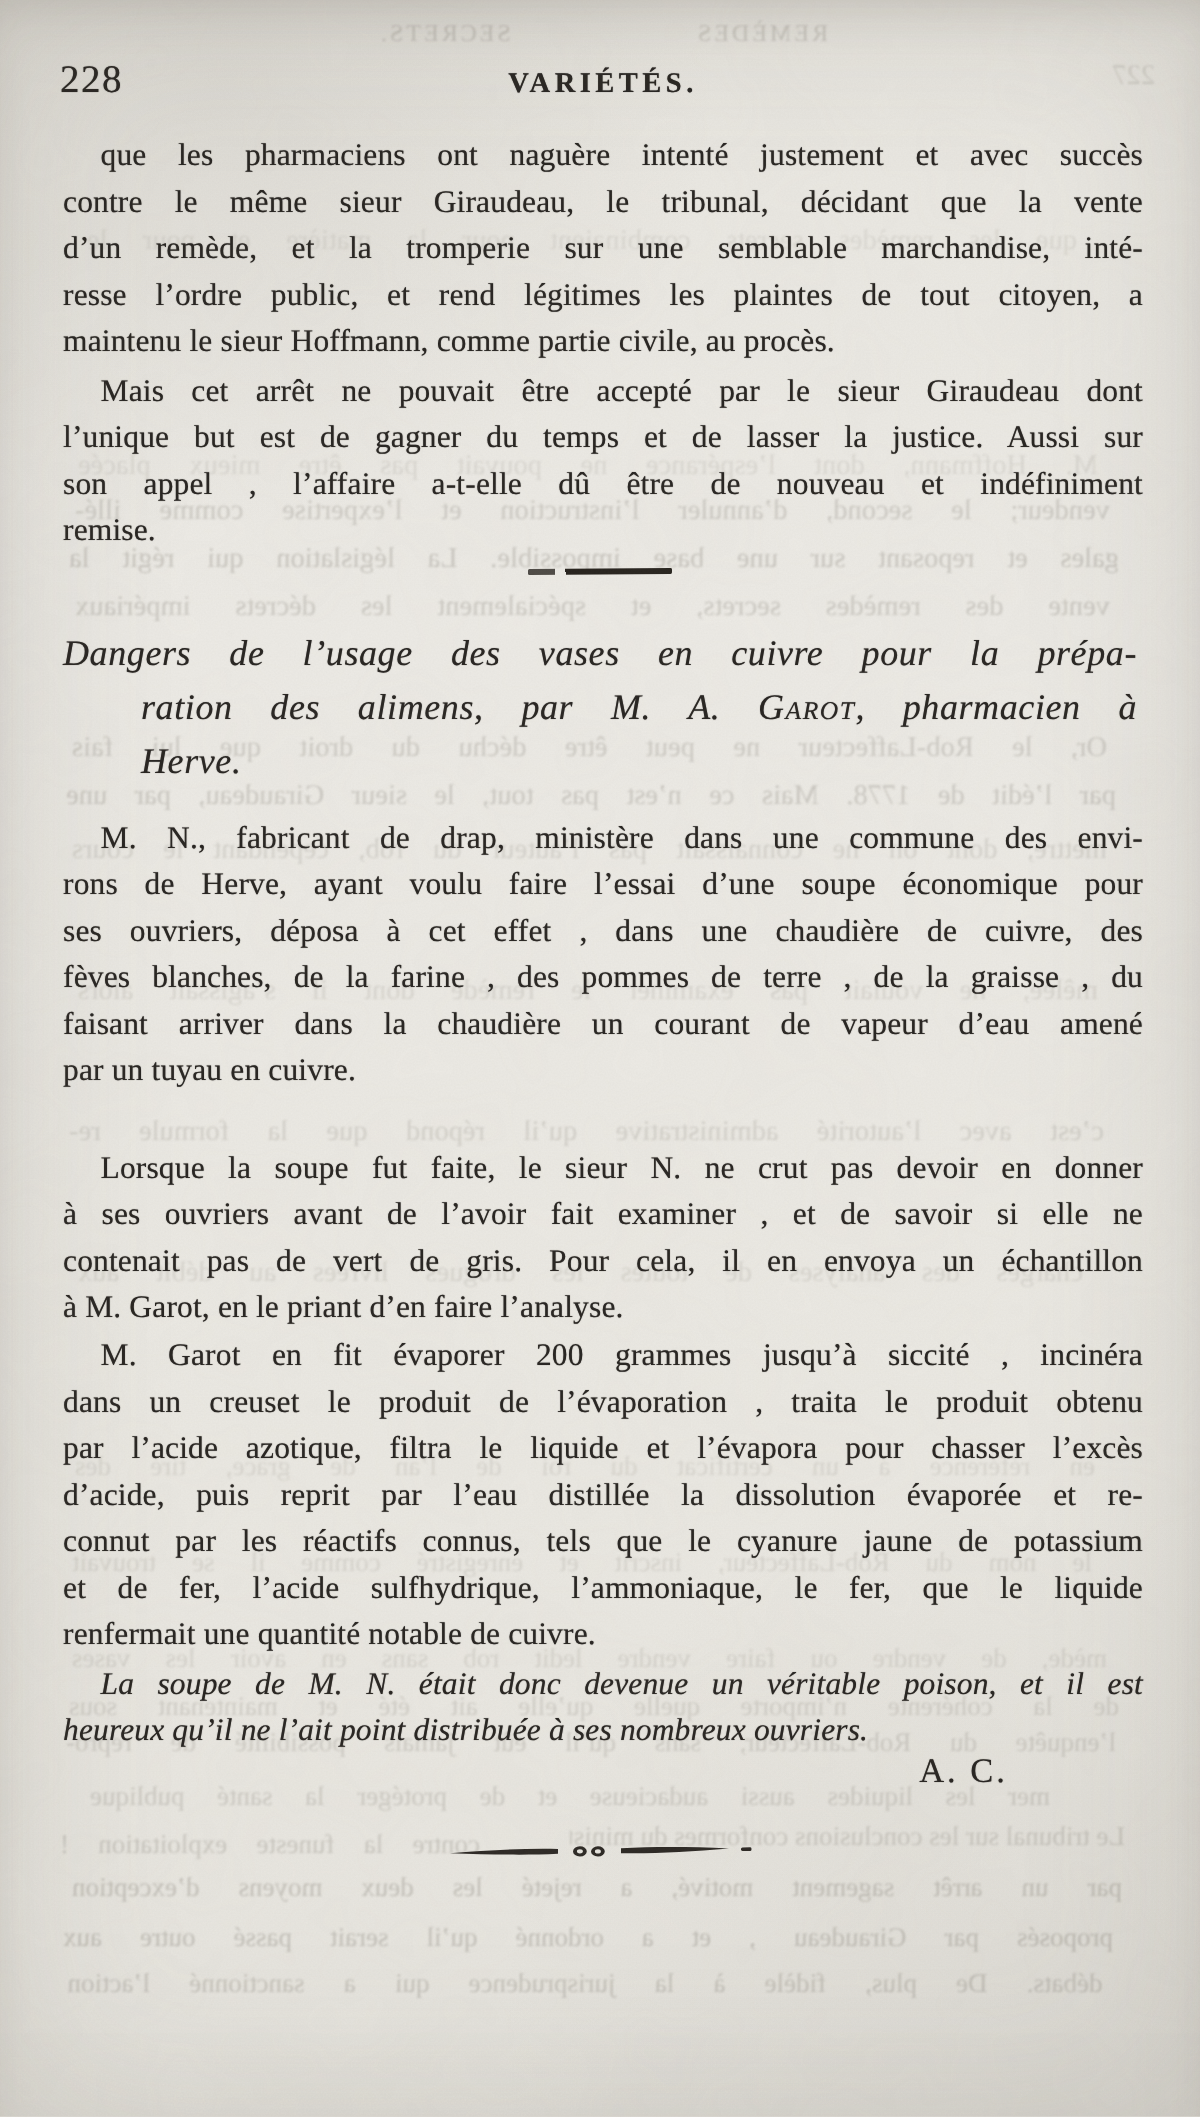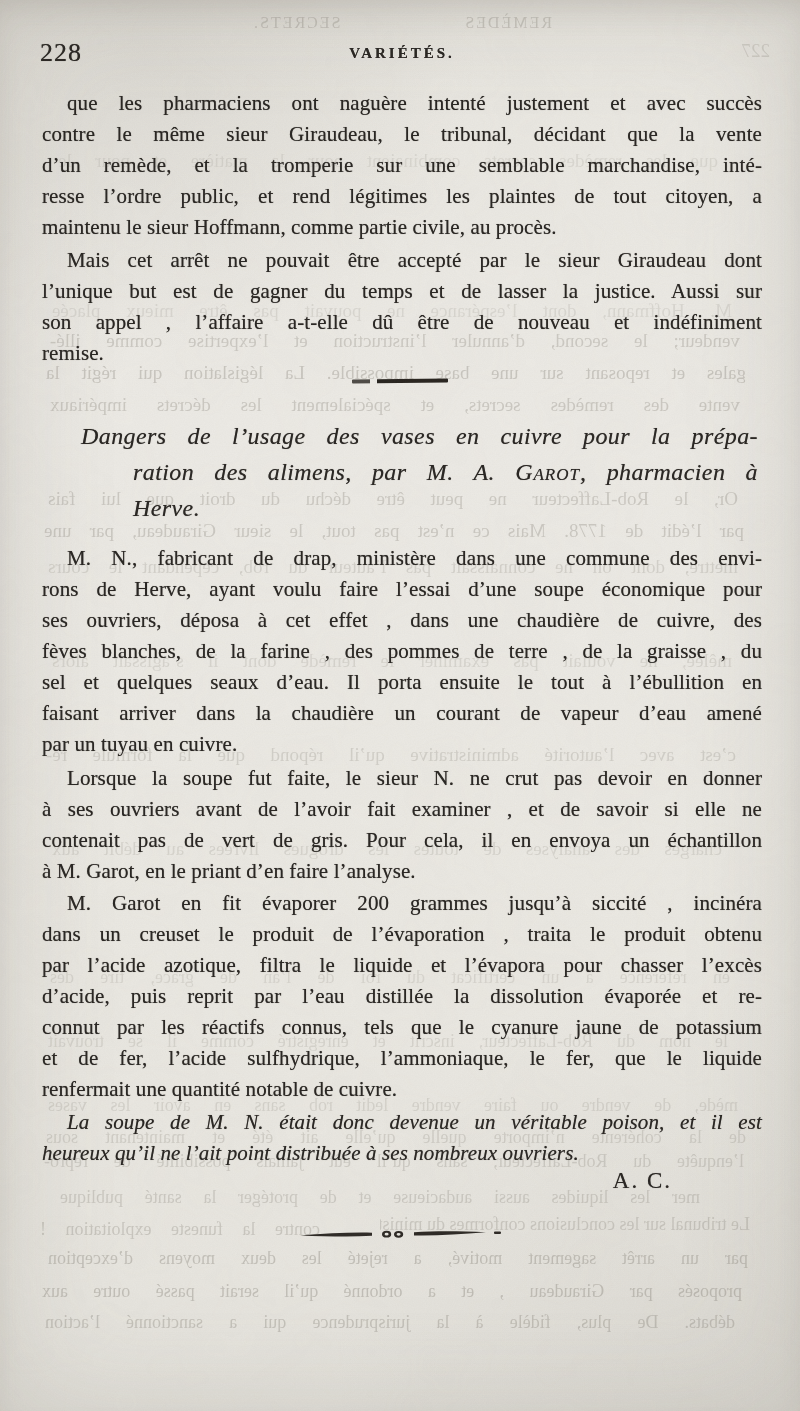--- a/index.html
+++ b/index.html
@@ -17,21 +17,21 @@
     box-shadow:inset 0 0 110px 8px rgba(100,93,82,.17), inset 0 16px 34px -14px rgba(100,93,82,.22);
   }
   
   .content{position:absolute;inset:0;z-index:2;}
   .page-number{
     position:absolute;top:38px;left:40px;font-size:26px;font-weight:normal;
     letter-spacing:1px;text-shadow:0 0 .7px rgba(30,27,24,.75);
   }
   .running-title{
     position:absolute;top:45px;left:42px;width:720px;text-align:center;
-    font-size:15px;font-weight:bold;letter-spacing:3px;
+    font-size:19px;font-weight:bold;letter-spacing:3px;
     text-shadow:0 0 .6px rgba(30,27,24,.7);
   }
   .para{
     position:absolute;left:42px;width:720px;
     font-size:21px;line-height:31px;letter-spacing:.1px;
     text-shadow:0 0 .7px rgba(34,30,26,.62);
   }
   .para .line{text-align:justify;text-align-last:justify;white-space:nowrap;}
   .para .line:last-child{text-align-last:left;}
   .para .line:first-child{text-indent:25px;}
@@ -40,21 +40,21 @@
   .small-rule{
     position:absolute;top:379px;left:352px;width:96px;height:4px;
     background:linear-gradient(90deg, rgba(38,34,29,.8) 0 18px, transparent 18px 25px, #26221d 25px 100%);
     transform:rotate(-.5deg);border-radius:1px;
   }
   .heading{
     position:absolute;top:418px;left:42px;width:716px;
     font-style:italic;font-size:24px;line-height:36px;letter-spacing:.4px;
     text-shadow:0 0 .7px rgba(34,30,26,.6);
   }
-  .head-line{text-align:justify;text-align-last:justify;white-space:nowrap;margin-left:39px;}
+  .head-line{text-align:justify;text-align-last:justify;white-space:nowrap;}
   .head-line.indented{padding-left:52px;}
   .head-line.last{text-align-last:left;}
   .smallcaps{font-variant:small-caps;letter-spacing:1px;}
   .signature{
     position:absolute;top:1168px;left:42px;width:630px;text-align:right;
     font-size:23px;letter-spacing:2px;text-shadow:0 0 .7px rgba(34,30,26,.65);
   }
   .tailpiece{position:absolute;top:1226px;left:298px;width:205px;height:16px;}
   
   .bleed-layer{position:absolute;inset:0;z-index:1;}
@@ -124,21 +124,20 @@
       <div class="head-line">Dangers de l’usage des vases en cuivre pour la prépa-</div>
       <div class="head-line indented"><span>ration des alimens, par M. A. </span><span class="smallcaps">Garot</span><span>, pharmacien à</span></div>
       <div class="head-line indented last">Herve.</div>
     </section>
 
     <section class="para p3">
         <div class="line">M. N., fabricant de drap, ministère dans une commune  des envi-</div>
         <div class="line">rons de Herve, ayant voulu faire l’essai d’une soupe économique pour</div>
         <div class="line">ses ouvriers, déposa à cet effet , dans une chaudière de cuivre, des</div>
         <div class="line">fèves blanches, de la farine , des pommes de terre , de la graisse , du</div>
-        <div class="line">sel et quelques seaux d’eau. Il porta ensuite le tout à l’ébullition en</div>
         <div class="line">faisant arriver dans la chaudière un courant de vapeur d’eau amené</div>
         <div class="line">par un tuyau en cuivre.</div>
       </section>
 
     <section class="para p4">
         <div class="line">Lorsque la soupe fut faite, le sieur N. ne crut pas devoir en donner</div>
         <div class="line">à ses ouvriers avant de l’avoir fait examiner , et de savoir si elle ne</div>
         <div class="line">contenait pas de vert de gris. Pour cela, il en envoya un échantillon</div>
         <div class="line">à M. Garot, en le priant d’en faire l’analyse.</div>
       </section>

